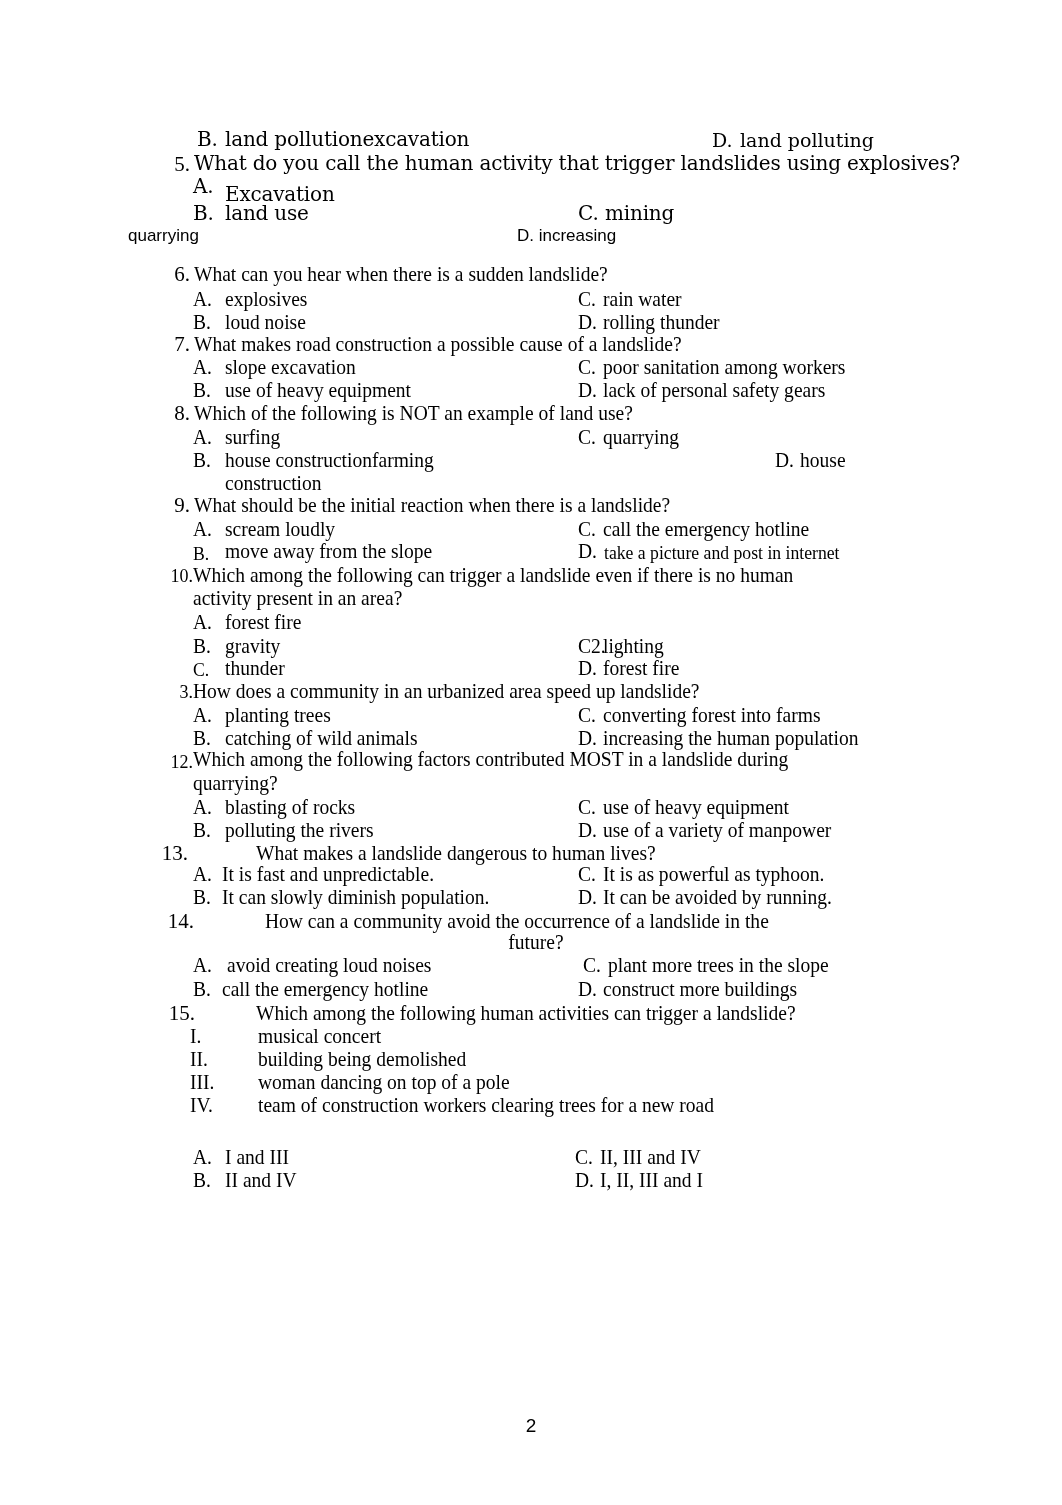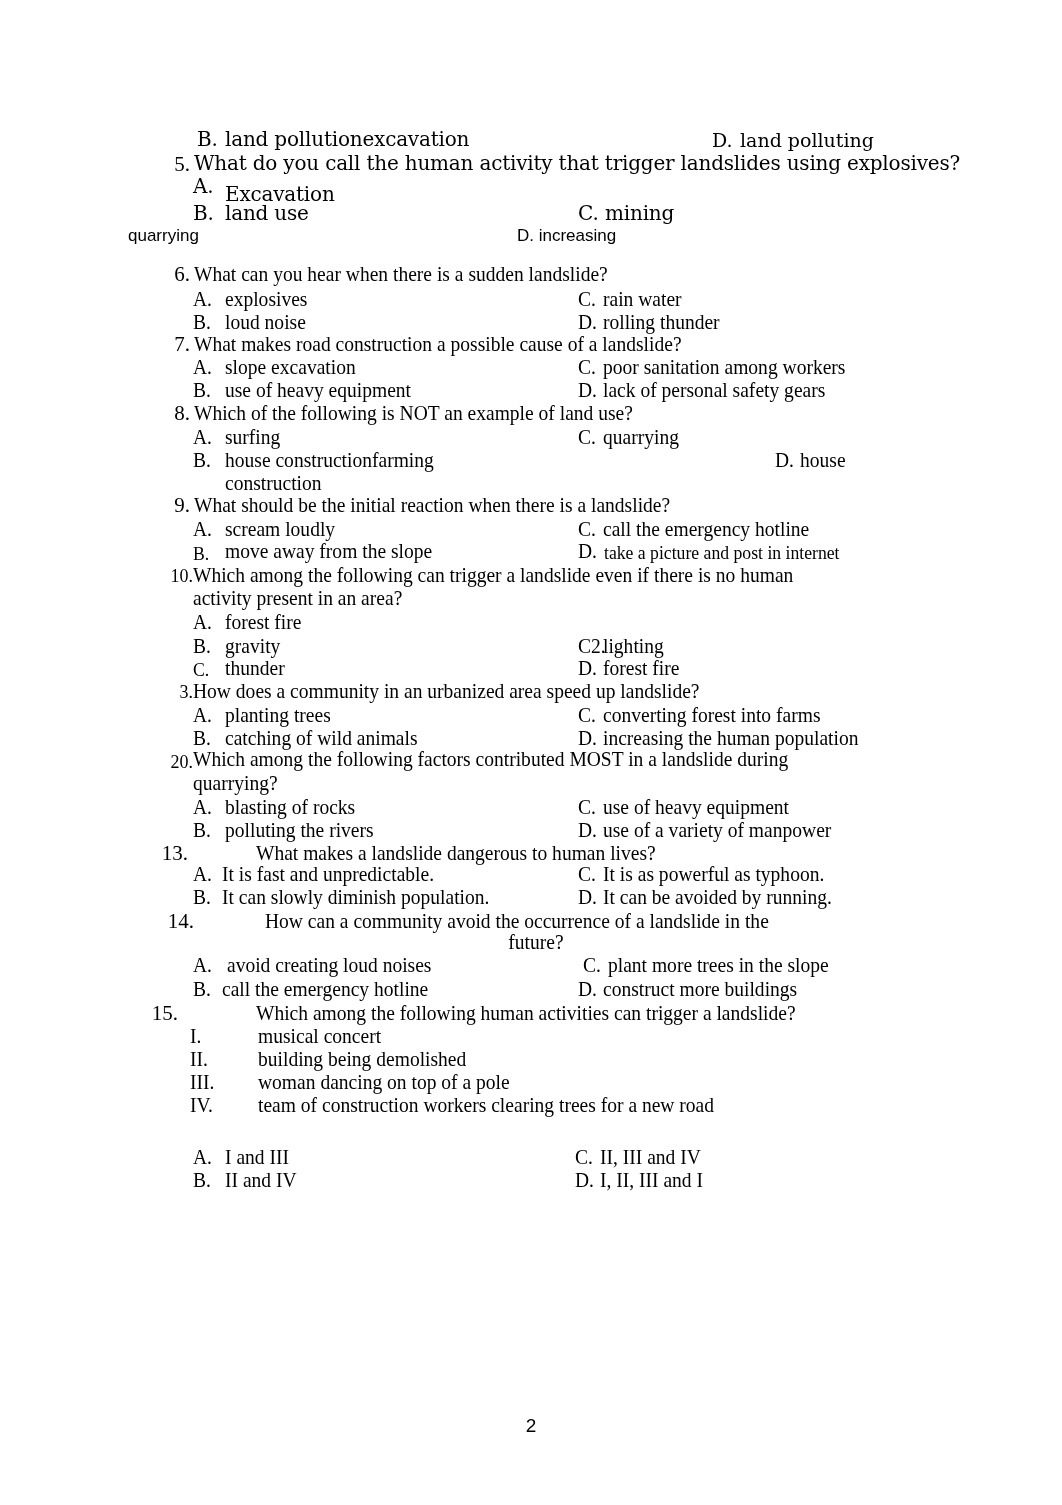--- a/index.html
+++ b/index.html
@@ -186,21 +186,21 @@
   <span class="row body-txt" style="left:193px; top:703px;">A.</span>
   <span class="row body-txt" style="left:225px; top:703px;">planting trees</span>
   <span class="row body-txt" style="left:578px; top:703px;">C.</span>
   <span class="row body-txt" style="left:603px; top:703px;">converting forest into farms</span>
 
   <span class="row body-txt" style="left:193px; top:726px;">B.</span>
   <span class="row body-txt" style="left:225px; top:726px;">catching of wild animals</span>
   <span class="row body-txt" style="left:578px; top:726px;">D.</span>
   <span class="row body-txt" style="left:603px; top:726px;">increasing the human population</span>
 
-  <span class="qnum qnum-small" style="left:132px; top:752px; width:61px;">20.</span>
+  <span class="qnum qnum-small" style="left:132px; top:752px; width:61px;">12.</span>
   <span class="row body-txt" style="left:193px; top:747px;">Which among the following factors contributed MOST in a landslide during</span>
   <span class="row body-txt" style="left:193px; top:771px;">quarrying?</span>
 
   <span class="row body-txt" style="left:193px; top:795px;">A.</span>
   <span class="row body-txt" style="left:225px; top:795px;">blasting of rocks</span>
   <span class="row body-txt" style="left:578px; top:795px;">C.</span>
   <span class="row body-txt" style="left:603px; top:795px;">use of heavy equipment</span>
 
   <span class="row body-txt" style="left:193px; top:818px;">B.</span>
   <span class="row body-txt" style="left:225px; top:818px;">polluting the rivers</span>
@@ -227,21 +227,21 @@
   <span class="row body-txt" style="left:193px; top:953px;">A.</span>
   <span class="row body-txt" style="left:227px; top:953px;">avoid creating loud noises</span>
   <span class="row body-txt" style="left:583px; top:953px;">C.</span>
   <span class="row body-txt" style="left:608px; top:953px;">plant more trees in the slope</span>
 
   <span class="row body-txt" style="left:193px; top:977px;">B.</span>
   <span class="row body-txt" style="left:222px; top:977px;">call the emergency hotline</span>
   <span class="row body-txt" style="left:578px; top:977px;">D.</span>
   <span class="row body-txt" style="left:603px; top:977px;">construct more buildings</span>
 
-  <span class="qnum" style="left:120px; top:1001px; width:58px;">15.</span>
+  <span class="qnum" style="left:137px; top:1001px; width:58px;">15.</span>
   <span class="row body-txt" style="left:256px; top:1001px;">Which among the following human activities can trigger a landslide?</span>
 
   <span class="row body-txt" style="left:190px; top:1024px;">I.</span>
   <span class="row body-txt" style="left:258px; top:1024px;">musical concert</span>
 
   <span class="row body-txt" style="left:190px; top:1047px;">II.</span>
   <span class="row body-txt" style="left:258px; top:1047px;">building being demolished</span>
 
   <span class="row body-txt" style="left:190px; top:1070px;">III.</span>
   <span class="row body-txt" style="left:258px; top:1070px;">woman dancing on top of a pole</span>

